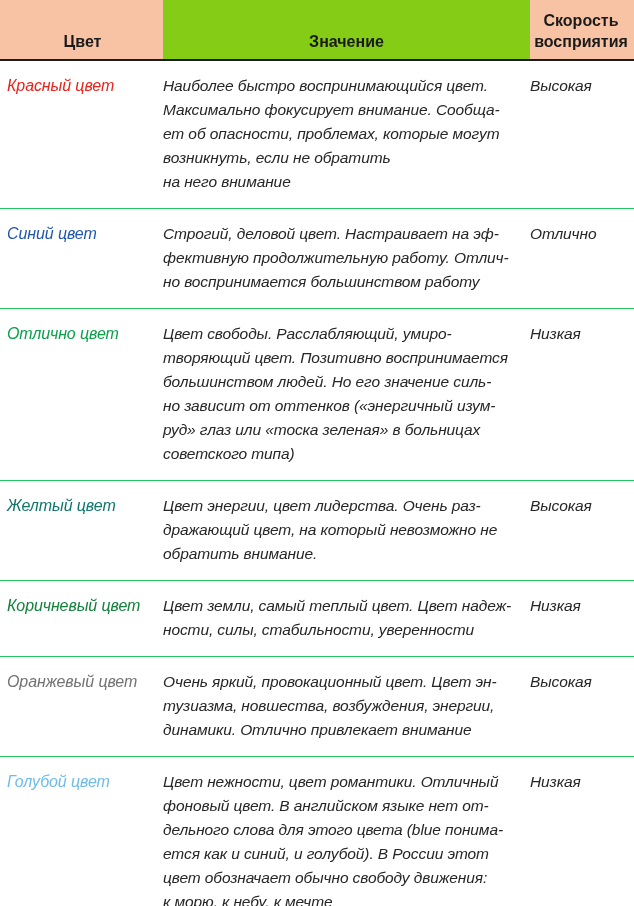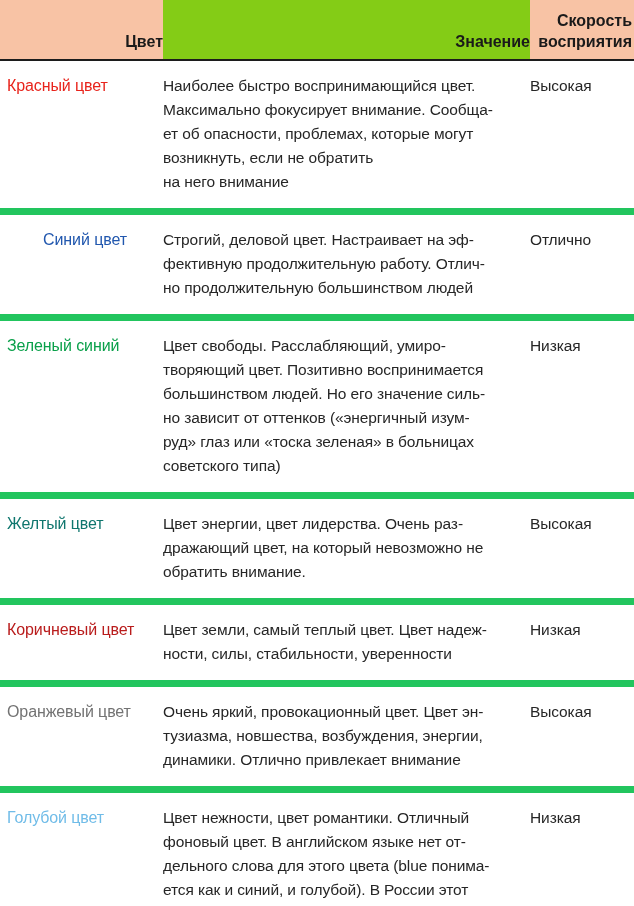--- a/index.html
+++ b/index.html
@@ -22,40 +22,41 @@
   }
   col.c-name   { width: 163px; }
   col.c-meaning{ width: 367px; }
   col.c-speed  { width: 104px; }
 
   thead th {
     background: #f8c3a5;
     color: #1a1a1a;
     font-size: 16px;
     font-weight: bold;
-    text-align: right;
+    text-align: center;
     vertical-align: bottom;
     padding: 10px 0 7px 0;
     line-height: 21px;
     border-bottom: 2px solid #1c1c1c;
     height: 31px;
     box-sizing: content-box;
   }
   thead th.th-name { padding-left: 2px; }
   thead th.th-speed { padding-right: 2px; }
 
   tbody td {
     font-size: 15.5px;
     line-height: 24px;
     color: #262626;
     text-align: left;
     vertical-align: top;
     padding: 13px 0 14px 0;
-    border-bottom: 7px solid #22c55e;
+    border-bottom: 1px solid #22c55e;
     letter-spacing: -0.1px;
+    font-style: italic;
   }
   td.cell-name { padding-left: 7px; font-size: 16px; }
   td.cell-meaning { white-space: pre-line; padding-right: 6px; }
   td.cell-speed { }
 </style>
 </head>
 <body>
 
 <div class="page">
   <table class="color-table">
@@ -77,48 +78,48 @@
           <td class="cell-name" style="color: rgb(232, 36, 28);">Красный цвет</td>
           <td class="cell-meaning">Наиболее быстро воспринимающийся цвет.
 Максимально фокусирует внимание. Сообща-
 ет об опасности, проблемах, которые могут
 возникнуть, если не обратить
 на него внимание</td>
           <td class="cell-speed">Высокая</td>
         </tr>
 
         <tr>
-          <td class="cell-name" style="color: rgb(33, 87, 174); text-align: center;">Синий цвет</td>
+          <td class="cell-name" style="color: rgb(33, 87, 174);">Синий цвет</td>
           <td class="cell-meaning">Строгий, деловой цвет. Настраивает на эф-
 фективную продолжительную работу. Отлич-
-но продолжительную большинством людей</td>
+но воспринимается большинством работу</td>
           <td class="cell-speed">Отлично</td>
         </tr>
 
         <tr>
-          <td class="cell-name" style="color: rgb(10, 160, 74);">Зеленый синий</td>
+          <td class="cell-name" style="color: rgb(10, 160, 74);">Отлично цвет</td>
           <td class="cell-meaning">Цвет свободы. Расслабляющий, умиро-
 творяющий цвет. Позитивно воспринимается
 большинством людей. Но его значение силь-
 но зависит от оттенков («энергичный изум-
 руд» глаз или «тоска зеленая» в больницах
 советского типа)</td>
           <td class="cell-speed">Низкая</td>
         </tr>
 
         <tr>
           <td class="cell-name" style="color: #0f766e;">Желтый цвет</td>
           <td class="cell-meaning">Цвет энергии, цвет лидерства. Очень раз-
 дражающий цвет, на который невозможно не
 обратить внимание.</td>
           <td class="cell-speed">Высокая</td>
         </tr>
 
         <tr>
-          <td class="cell-name" style="color: #b91c1c;">Коричневый цвет</td>
+          <td class="cell-name" style="color: #15803d;">Коричневый цвет</td>
           <td class="cell-meaning">Цвет земли, самый теплый цвет. Цвет надеж-
 ности, силы, стабильности, уверенности</td>
           <td class="cell-speed">Низкая</td>
         </tr>
 
         <tr>
           <td class="cell-name" style="color: #737373;">Оранжевый цвет</td>
           <td class="cell-meaning">Очень яркий, провокационный цвет. Цвет эн-
 тузиазма, новшества, возбуждения, энергии,
 динамики. Отлично привлекает внимание</td>

